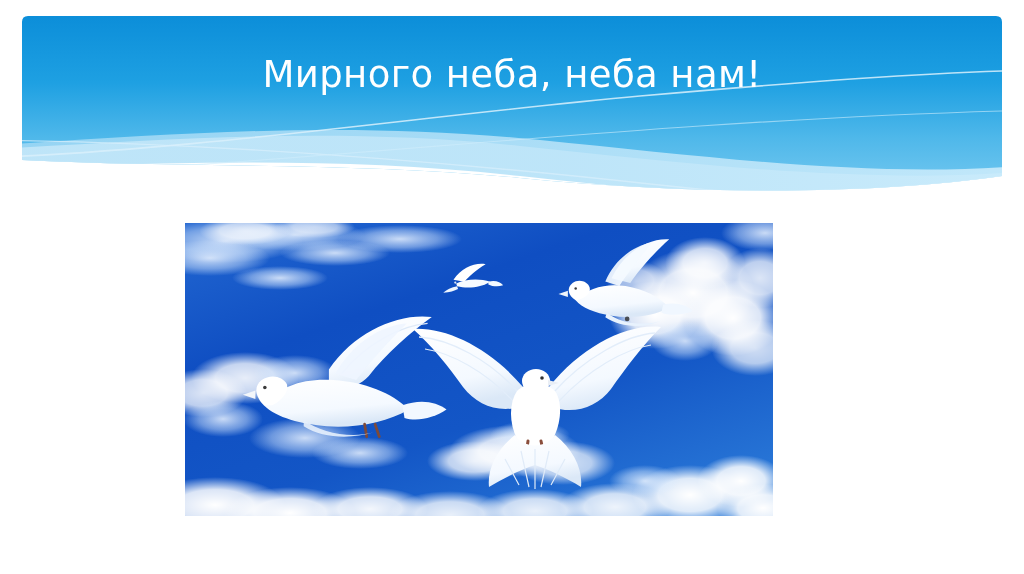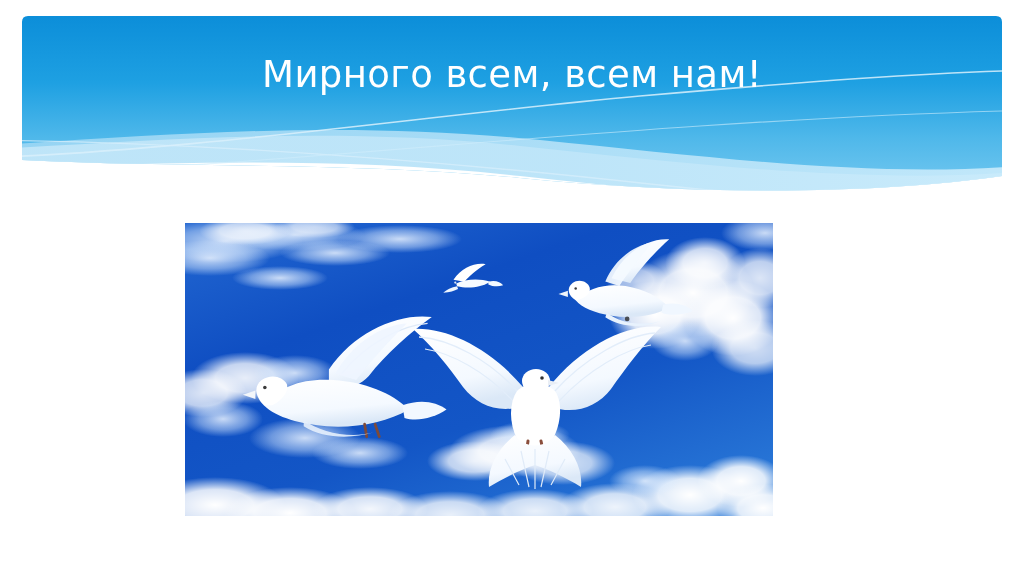--- a/index.html
+++ b/index.html
@@ -109,21 +109,21 @@
                  C880,208 700,196 520,176
                  C340,156 160,162 -20,170 Z" fill="url(#bandGrad)"></path>
 
         <path d="M-20,158 C200,150 420,116 640,96 C800,82 930,72 1040,70" fill="none" stroke="#d9f0fc" stroke-width="1.6" stroke-opacity="0.85"></path>
         <path d="M-20,140 C200,142 430,160 650,184 C810,201 930,210 1040,212" fill="none" stroke="#d9f0fc" stroke-width="1.4" stroke-opacity="0.7"></path>
         <path d="M-20,176 C220,168 460,142 700,126 C850,116 950,112 1040,110" fill="none" stroke="#cfecfb" stroke-width="1.2" stroke-opacity="0.6"></path>
       </g>
     </svg>
   </div>
 
-  <div id="slide-title">Мирного всем, всем нам!</div>
+  <div id="slide-title">Мирного неба, неба нам!</div>
 
   <div id="photo-frame">
     <svg width="588" height="293" viewBox="0 0 588 293" xmlns="http://www.w3.org/2000/svg">
       <defs>
         <linearGradient id="skyGrad" x1="0.15" y1="0" x2="0.85" y2="1">
           <stop offset="0%" stop-color="#1f63cf"></stop>
           <stop offset="28%" stop-color="#0f4ec2"></stop>
           <stop offset="62%" stop-color="#1356c6"></stop>
           <stop offset="100%" stop-color="#2a79d8"></stop>
         </linearGradient>

